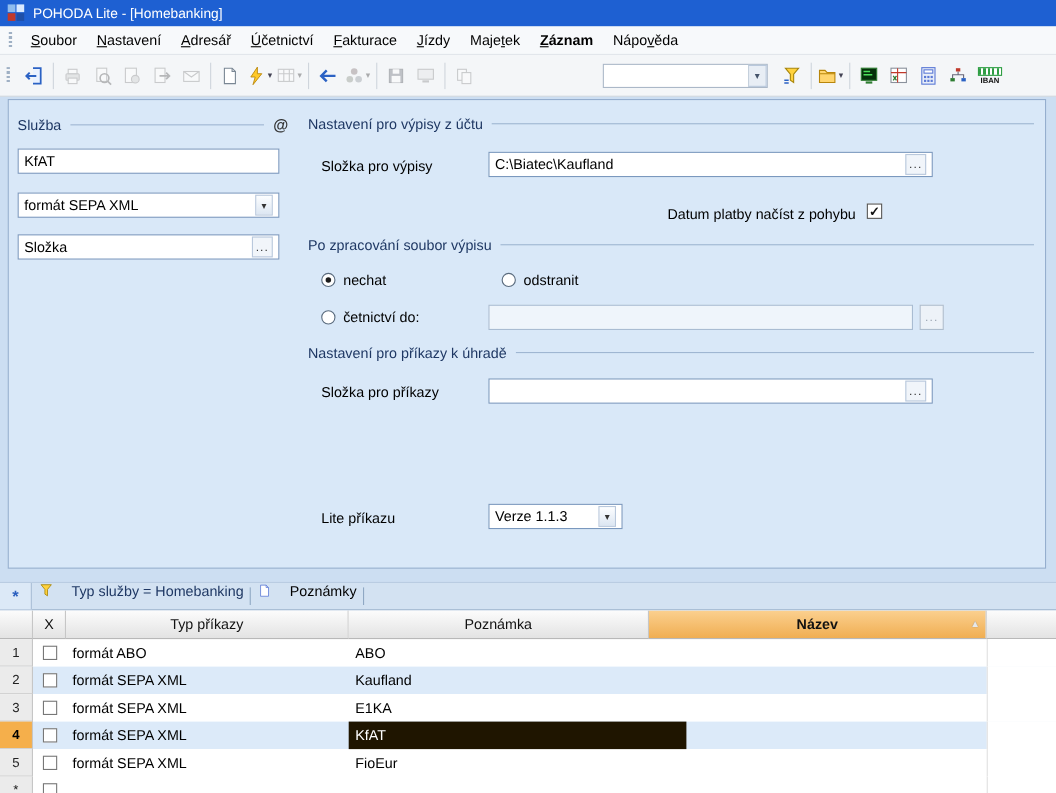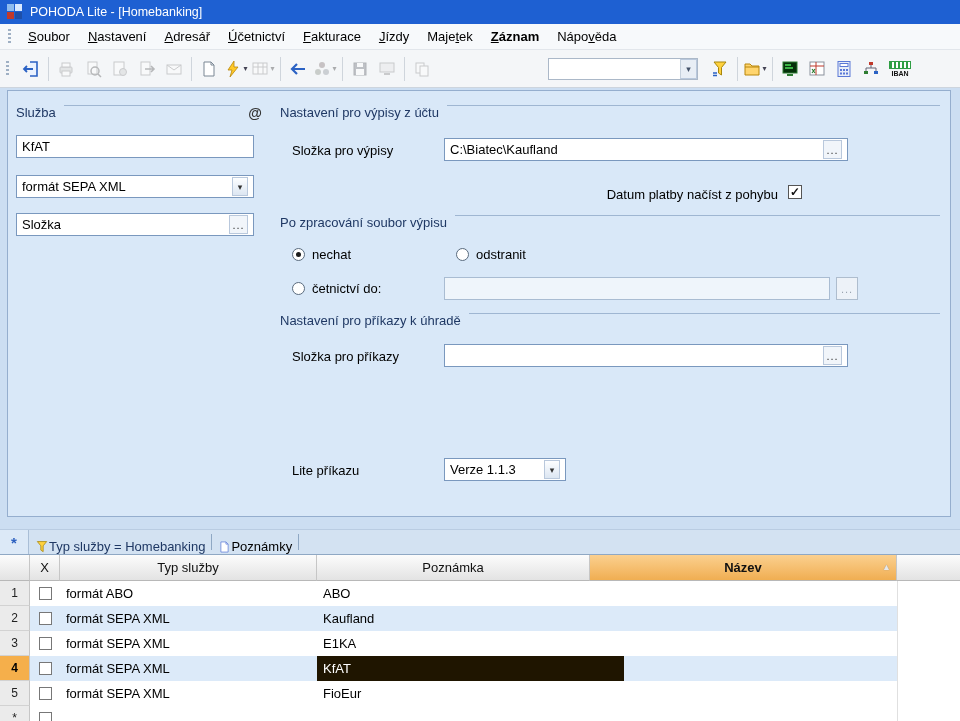--- a/index.html
+++ b/index.html
@@ -39,21 +39,21 @@
   border:1px solid #ABB8C8;display:flex;align-items:center;padding-left:4px}
 .tb-combo .arrowbox{margin-left:auto;width:17px;height:20px;background:#E8EEF5;border-left:1px solid #C5D0DC;
   display:flex;align-items:center;justify-content:center;font-size:9px;color:#44536A}
 .ibanbtn{display:flex;flex-direction:column;align-items:center;justify-content:center;gap:1px;width:30px;height:26px}
 .ibars{width:22px;height:8px;background:repeating-linear-gradient(90deg,#2F9E44 0 2px,#fff 2px 4px);border:1px solid #2F9E44}
 .ibantx{font-size:7px;font-weight:bold;line-height:7px;color:#111}
 
 
 .panel{position:absolute;left:7px;top:90px;width:944px;height:427px;background:var(--panel);
   border:1px solid #95AECE}
-.sect{position:absolute;display:flex;align-items:flex-start;gap:8px;color:var(--navy)}
+.sect{position:absolute;display:flex;align-items:center;gap:8px;color:var(--navy)}
 .sect .line{flex:1;height:1px;background:#9FB6D2}
 .at{color:#333;font-size:14px;font-weight:bold}
 .lbl{position:absolute;white-space:nowrap}
 .tinput{position:absolute;height:23px;background:#fff;border:1px solid #7A98BE;
   display:flex;align-items:center;padding:0 5px;white-space:nowrap;overflow:hidden}
 .tinput.dis-input{background:#EFF5FB;border-color:#A9BCD2;color:#889}
 .arrowbox{margin-left:auto;width:16px;height:19px;background:linear-gradient(#FDFEFF,#DCE6F2);
   border:1px solid #B9C8DC;display:flex;align-items:center;justify-content:center;font-size:9px;color:#333}
 .dotbox{margin-left:auto;width:19px;height:19px;background:#F1F5FA;border:1px solid #B9C8DC;
   display:flex;align-items:center;justify-content:center;font-size:11px;color:#333;letter-spacing:1px}
@@ -62,21 +62,21 @@
 .radio{position:absolute;width:13px;height:13px;border-radius:50%;border:1px solid #5A6B7E;background:#fff}
 .radio.sel::after{content:"";position:absolute;inset:3px;border-radius:50%;background:#1c1c1c}
 .check{position:absolute;width:14px;height:14px;background:#fff;border:1px solid #555;
   display:flex;align-items:center;justify-content:center;font-size:12px;font-weight:bold;color:#111;line-height:1}
 
 
 .tabstrip{position:absolute;left:0;top:529px;width:960px;height:26px;background:#D3E2F2;
   border-top:1px solid #B9CCE2;border-bottom:1px solid #8FA8C4;display:flex;align-items:center}
 .star-cell{width:29px;height:100%;display:flex;align-items:center;justify-content:center;
   color:#2B5FBF;font-size:15px;font-weight:bold;border-right:1px solid #A9BED6;background:#DCE9F7}
-.tab{display:flex;align-items:flex-end;gap:0;padding:0 6px;height:100%}
+.tab{display:flex;align-items:flex-start;gap:16px;padding:0 6px;height:100%}
 .tab-filter-label{color:var(--navy)}
 .vline{width:1px;height:16px;background:#8FA8C4}
 
 
 .grid{position:absolute;left:0;top:555px;width:960px;height:166px;overflow:hidden;background:#fff}
 .hrow{display:flex;height:26px}
 .h{background:linear-gradient(#FCFCFC,#E3E3E3);border-right:1px solid #C6C6C6;border-bottom:1px solid #B8B8B8;
   display:flex;align-items:center;justify-content:center;color:#111}
 .h-num{width:30px}.h-x{width:30px}.h-type{width:257px}
 .h-name{width:307px;background:linear-gradient(var(--header-orange-light),var(--header-orange));font-weight:bold;position:relative}
@@ -375,21 +375,21 @@
       </svg>
     <span>Poznámky</span>
   </span>
   <span class="vline"></span>
 </div>
 
 <div class="grid">
   <div class="hrow">
     <span class="h h-num"></span>
     <span class="h h-x">X</span>
-    <span class="h h-type">Typ služby</span>
+    <span class="h h-type">Typ příkazy</span>
     <span class="h h-note">Poznámka</span>
     <span class="h h-name">
       <span>Název</span>
       <span class="sort">▲</span>
     </span>
     <span class="h h-end"></span>
   </div>
 
   <div class="r">
     <span class="c-num">1</span>

